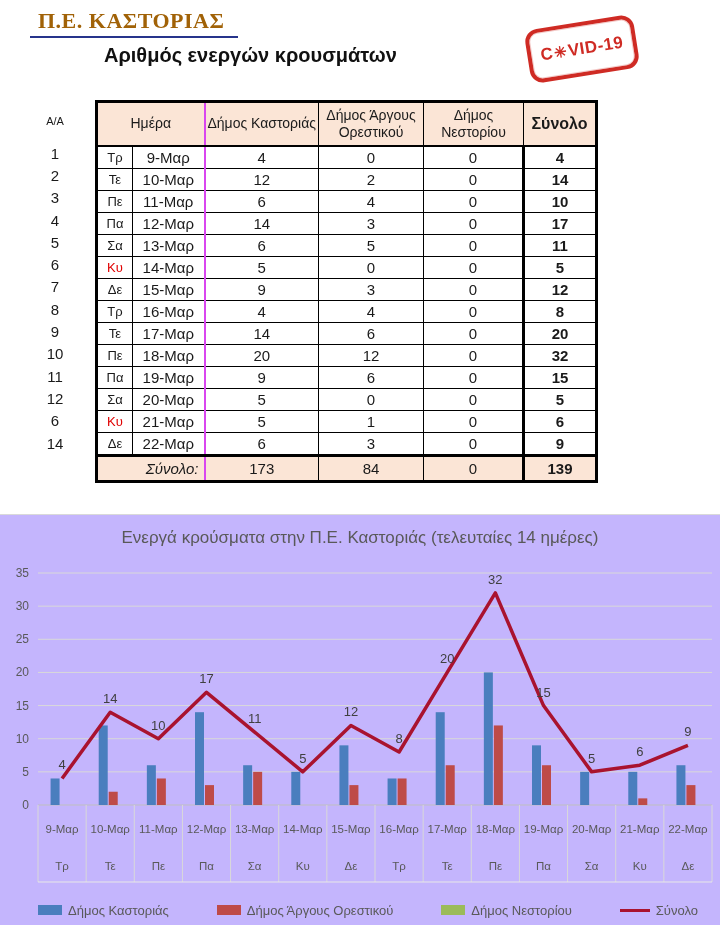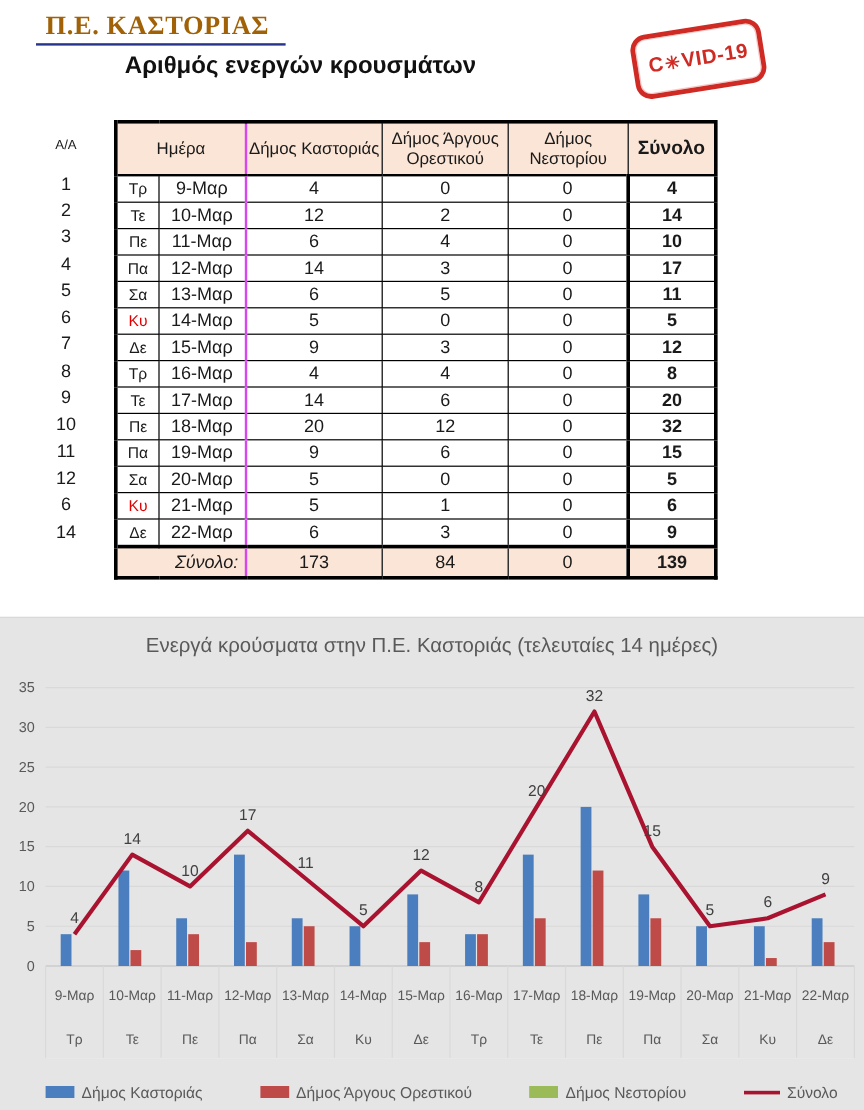--- a/index.html
+++ b/index.html
@@ -59,21 +59,21 @@
   .data-table .day-abbrev{font-size:13px;}
   .day-sun{color:#E00000;}
   .data-table td.total-cell{font-weight:bold;font-size:15px;}
   .data-table tr.totals-row td{
     background:#FBE5D6;height:23px;border-top:3px solid #000;border-bottom:3px solid #000;
   }
   .data-table tr.totals-row td.lbl{font-style:italic;text-align:right;padding-right:5px;}
   
   .chart{
     position:absolute;left:0;top:514px;width:720px;height:411px;
-    border-top:1px solid #D9D9D9;background:#e5e5e5;
+    border-top:1px solid #D9D9D9;background:#c4b5fd;
   }
   .chart-title{
     position:absolute;top:13px;left:0;width:100%;text-align:center;
     font-size:17px;color:#595959;
   }
   #chart-svg{position:absolute;left:0;top:40px;}
   .legend{
     position:absolute;left:38px;top:384px;width:660px;height:22px;
     display:flex;justify-content:space-between;align-items:center;
   }

